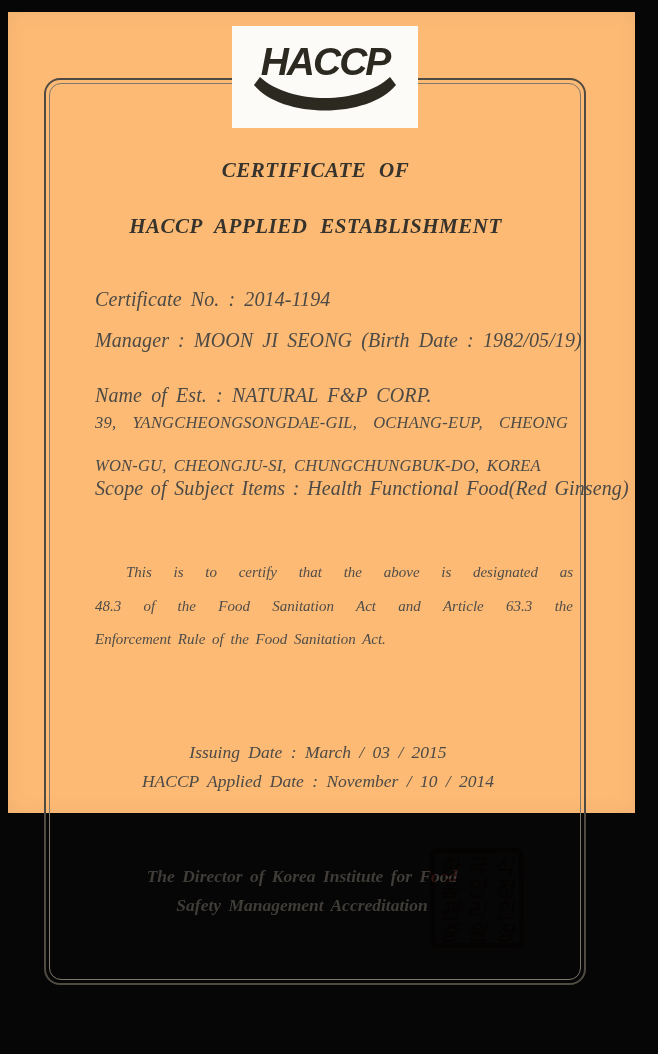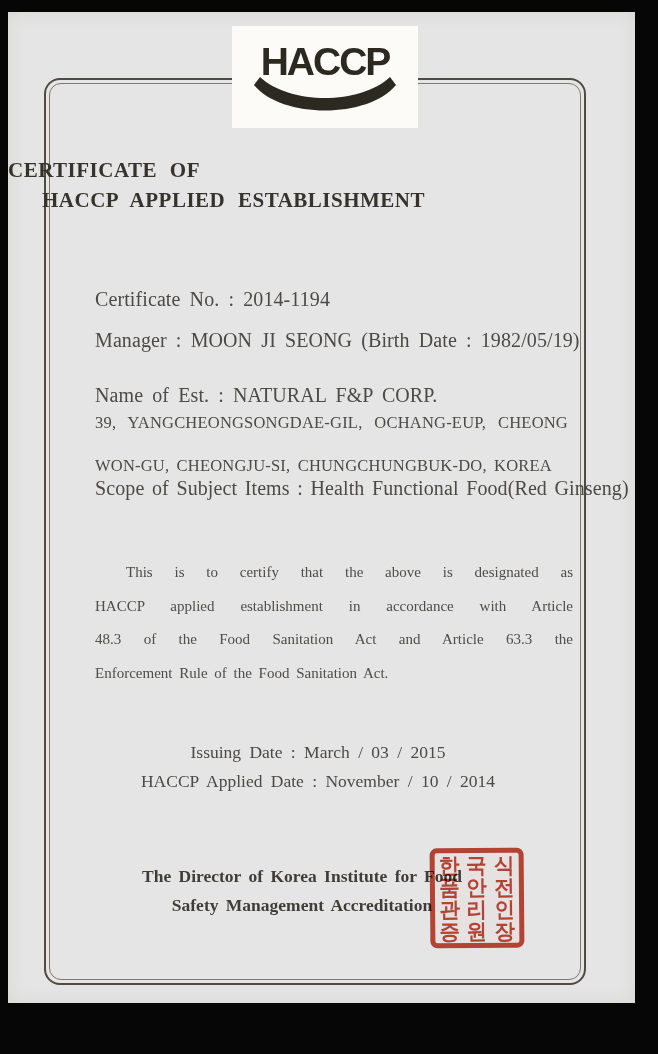--- a/index.html
+++ b/index.html
@@ -8,23 +8,24 @@
     background:#060606;
     position:relative;
     overflow:hidden;
     font-family:"Liberation Serif", serif;
   }
   .screen{
     position:absolute;left:0;top:0;width:658px;height:1054px;
     background:#060606;
   }
   .paper{
-    position:absolute;left:8px;top:12px;width:627px;height:991px;
-    background:#e5e5e5;
+    position:absolute;left:8px;top:12px;width:627px;height:801px;
+    background:#fdba74;
     box-shadow:inset 0 0 18px rgba(120,115,100,0.12);
+    font-style:italic;
   }
   .frame-outer{
     position:absolute;left:36px;top:66px;width:542px;height:907px;
     border:2px solid #4f4b42;
     border-radius:16px;
     box-sizing:border-box;
   }
   .frame-inner{
     position:absolute;left:3px;top:3px;right:3px;bottom:3px;
     border:1px solid #7e786b;
@@ -42,29 +43,29 @@
     letter-spacing:-2px;
     color:#2c2920;
     line-height:1;
     margin-top:16px;
     transform:scaleY(0.98);
   }
   .logo-swoosh{
     margin-top:-8px;
   }
   .title-line{
-    position:absolute;left:0;width:615px;text-align:left;
+    position:absolute;left:0;width:615px;text-align:center;
     font-weight:bold;
     font-size:21px;
     letter-spacing:0.5px;
     word-spacing:7px;
     color:#36332c;
   }
   .t1{top:146px;}
-  .t2{top:176px;margin-left:34px;}
+  .t2{top:202px;}
   .field{
     position:absolute;left:87px;
     font-size:20px;
     color:#4c4a46;
     word-spacing:4px;
     letter-spacing:0.1px;
     white-space:nowrap;
   }
   .f-certno{top:276px;}
   .f-manager{top:317px;}
@@ -160,21 +161,20 @@
 
     <div class="address">
       <div class="addr-l1">39, YANGCHEONGSONGDAE-GIL, OCHANG-EUP, CHEONG</div>
       <div class="addr-l2">WON-GU, CHEONGJU-SI, CHUNGCHUNGBUK-DO, KOREA</div>
     </div>
 
     <div class="field f-scope">Scope of Subject Items : Health Functional Food(Red Ginseng)</div>
 
     <div class="paragraph">
       <div class="para-line first">This is to certify that the above is designated as</div>
-      <div class="para-line">HACCP applied establishment in accordance with Article</div>
       <div class="para-line">48.3 of the Food Sanitation Act and Article 63.3 the</div>
       <div class="para-line last">Enforcement Rule of the Food Sanitation Act.</div>
     </div>
 
     <div class="date-line d-issuing">Issuing Date : March / 03 / 2015</div>
     <div class="date-line d-applied">HACCP Applied Date : November / 10 / 2014</div>
 
     <div class="signature">
       <div>The Director of Korea Institute for Food</div>
       <div>Safety Management Accreditation</div>

